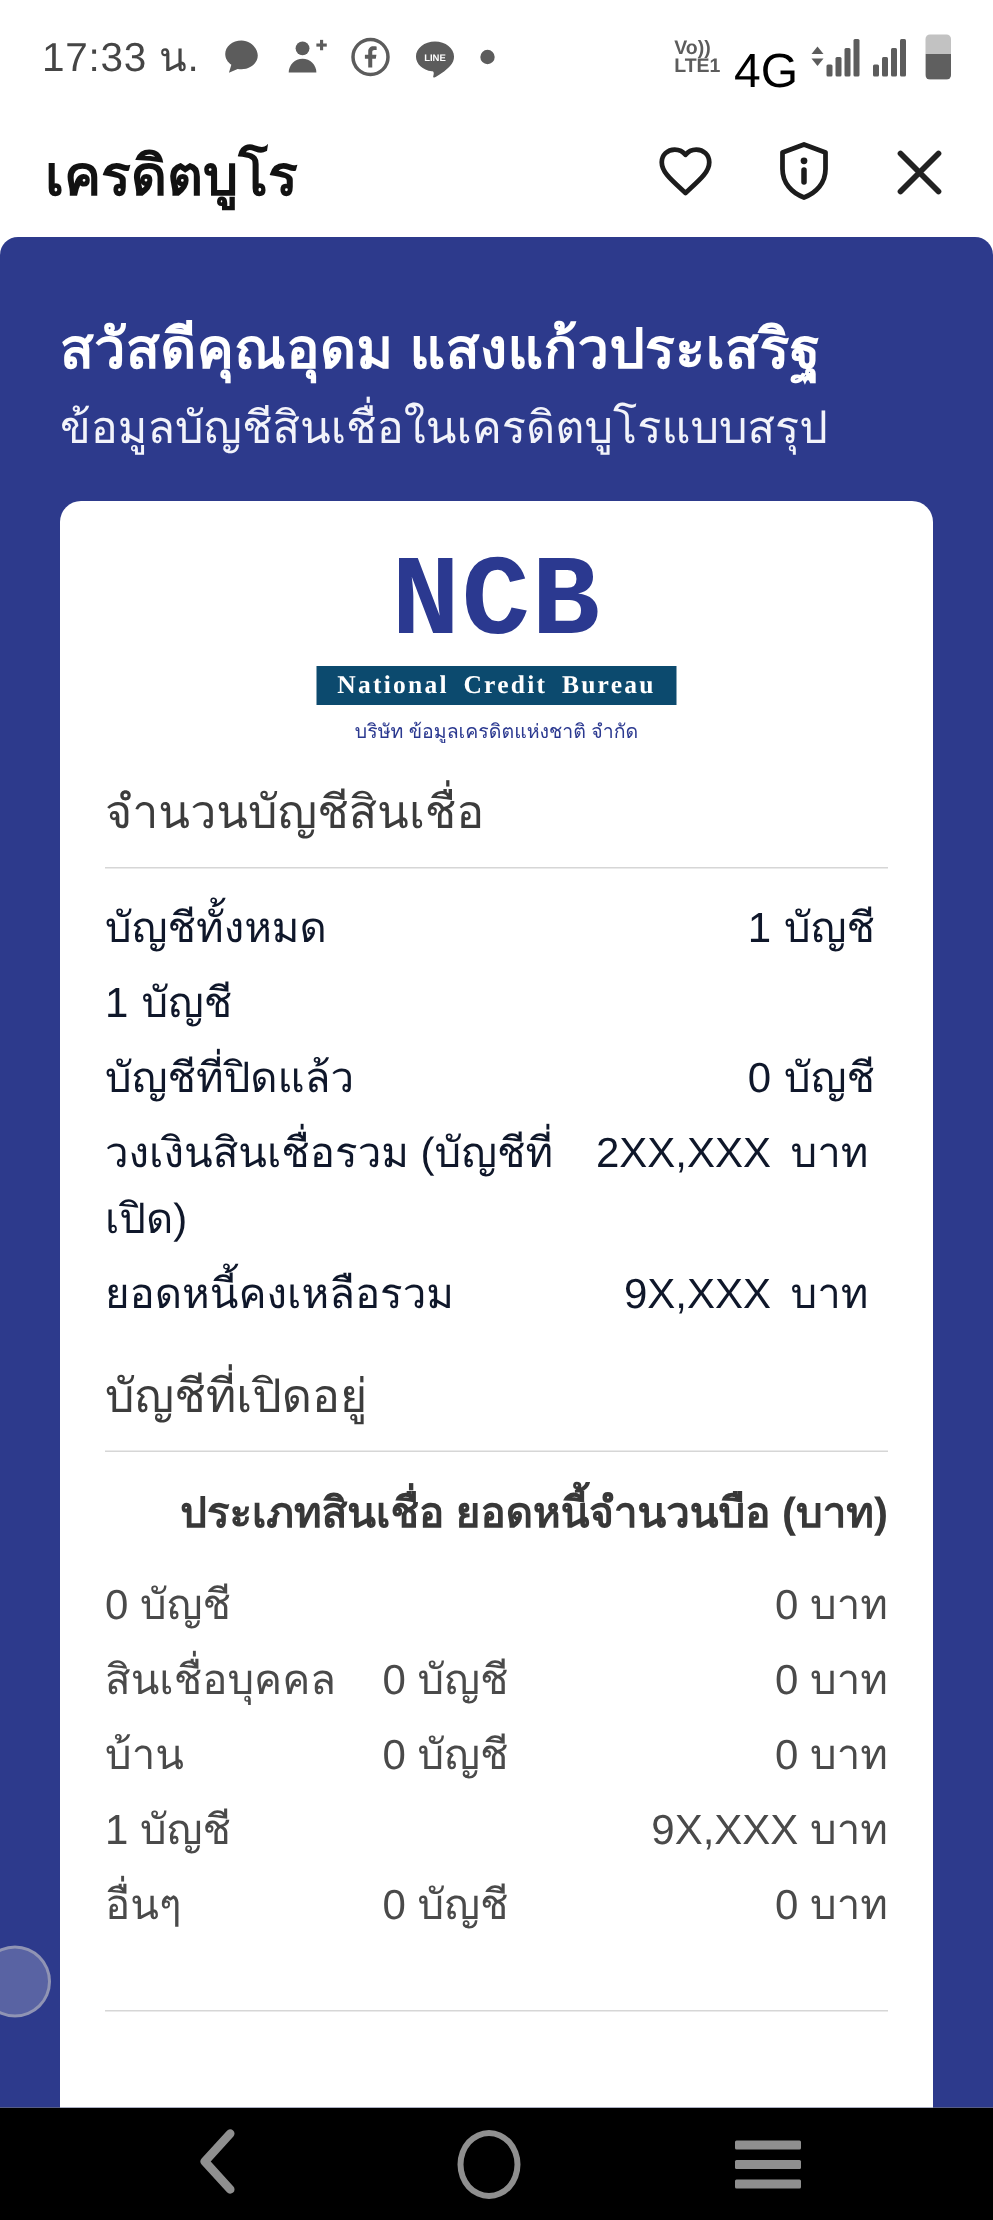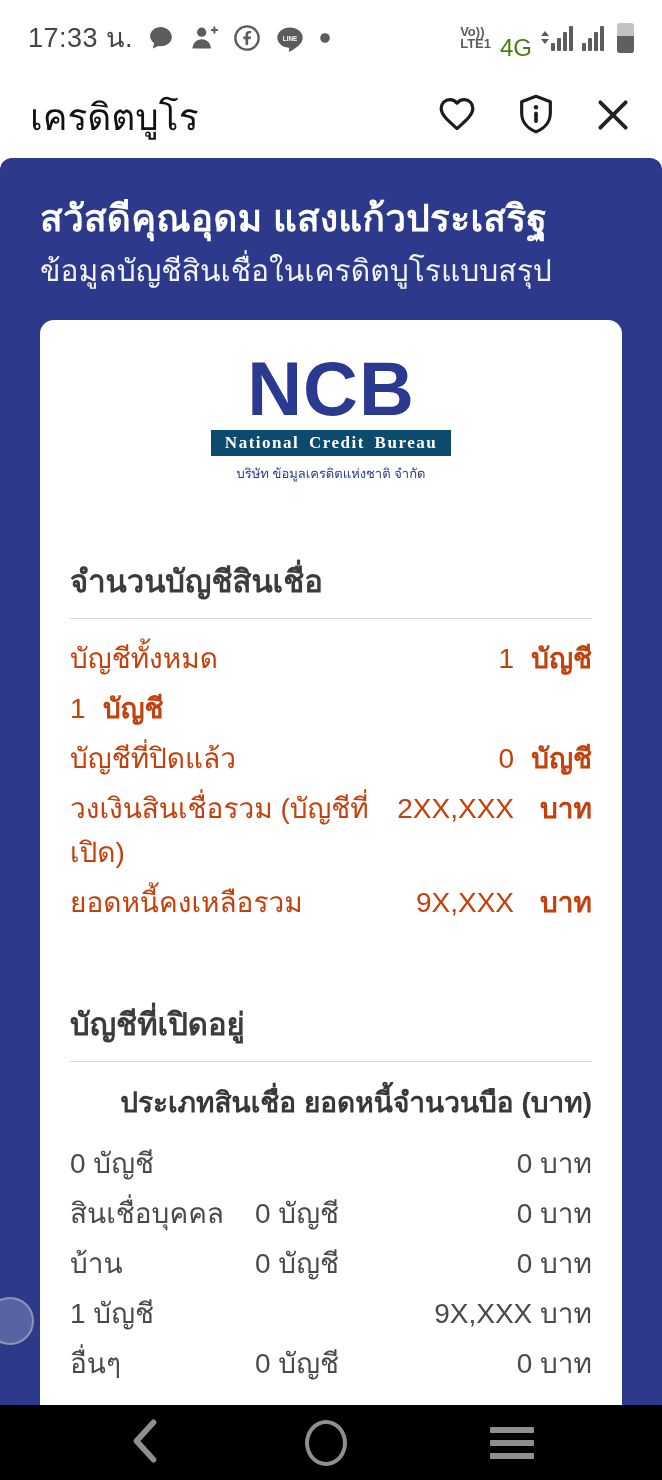--- a/index.html
+++ b/index.html
@@ -13,75 +13,75 @@
   
   .status-bar {
     height:75px; background:#fff; display:flex; align-items:center;
     padding:0 28px; color:#4a4a4a; flex-shrink:0;
   }
   .sb-left { display:flex; align-items:center; gap:14px; }
   .sb-time { font-size:27px; color:#454545; letter-spacing:0.5px; }
   .sb-ic { display:inline-flex; align-items:center; }
   .sb-right { margin-left:auto; display:flex; align-items:center; gap:9px; }
   .volte { font-size:13px; font-weight:bold; line-height:12px; color:#5c5c5c; text-align:left; }
-  .net4g { font-size:24px; color:#4d7c0f;margin-top:20px; }
+  .net4g { font-size:32px; color:#000000;margin-top:20px; }
   .sigbars { display:flex; align-items:flex-end; gap:2px; height:26px; }
   .sigbars .b { width:4px; background:#5c5c5c; border-radius:1px; }
   .sigbars .b1{height:8px}.sigbars .b2{height:13px}.sigbars .b3{height:19px}.sigbars .b4{height:25px}
   .sig-arrows { display:flex; flex-direction:column; gap:3px; margin-right:2px; }
   .sig-arrows i { width:0;height:0;border-left:4px solid transparent;border-right:4px solid transparent; display:block;}
   .arr-up { border-bottom:5px solid #5c5c5c; }
   .arr-dn { border-top:5px solid #5c5c5c; }
   .battery { width:17px; height:30px; border-radius:3px; background:#c2c2c2; position:relative; overflow:hidden; margin-left:4px;}
   .battery:before { content:""; position:absolute; left:0; bottom:0; width:100%; height:55%; background:#5f5f5f; }
   .battery-nub { width:9px; height:3px; background:#c2c2c2; border-radius:1px; margin:0 auto; }
 
   
   .app-header {
     height:83px; background:#fff; display:flex; align-items:center;
     padding:0 30px; flex-shrink:0;
   }
-  .app-title { font-size:37px; font-weight:normal; color:#121212; }
+  .app-title { font-size:37px; font-weight:bold; color:#121212; }
   .header-actions { margin-left:auto; display:flex; align-items:center; gap:38px; }
   .hbtn { background:none; border:none; cursor:pointer; display:flex; align-items:center; padding:0; }
 
   
   .hero {
     flex:1; background:#2D3A8C; border-radius:12px 12px 0 0;
-    padding:30px 40px 0; overflow:hidden; position:relative;
+    padding:44px 40px 0; overflow:hidden; position:relative;
   }
   .greeting { color:#fff; font-size:37px; font-weight:bold; letter-spacing:0.3px; }
   .hero-sub { color:#f2f3fa; font-size:30px; margin-top:0; font-weight:400; }
 
   
   .card {
     background:#fff; border-radius:14px; margin-top:26px;
     padding:26px 30px 40px; min-height:1100px;
   }
   .logo { text-align:center; padding-top:4px; }
   .logo-acronym {
-    font-family:Liberation Sans, sans-serif;
+    font-family:Liberation Mono, monospace;
     font-size:76px; font-weight:bold; color:#2B3990; line-height:1.02; letter-spacing:1px;
   }
   .logo-banner {
     display:inline-block; background:#0c4a6e; color:#fff;
     font-family:"Liberation Serif","DejaVu Serif",serif;
     font-size:17px; font-weight:bold; letter-spacing:1.5px;
     padding:3px 14px; margin-top:2px; word-spacing:4px;
   }
   .logo-company { font-size:13px; font-weight:normal; color:#2B3990; margin-top:7px; }
 
-  .section-title { font-size:31px; font-weight:bold; color:#3C3C3C; margin-top:72px; }
+  .section-title { font-size:31px; font-weight:normal; color:#3C3C3C; margin-top:18px; }
   .divider { border-top:1px solid #d6d6d6; margin-top:12px; }
 
   .rows { margin-top:14px; }
-  .srow { display:flex; align-items:baseline; font-size:28px; color:#c2410c; padding:3px 0; }
+  .srow { display:flex; align-items:baseline; font-size:28px; color:#0f172a; padding:3px 0; }
   .srow .lbl { flex:1; }
   .srow .val { text-align:right; }
-  .srow .unit { width:78px; text-align:right;font-weight:bold; }
+  .srow .unit { width:78px; text-align:center; }
 
   .tbl-header { font-size:28px; font-weight:bold; color:#383838; text-align:right; margin-top:18px; }
   .trow { display:flex; align-items:baseline; font-size:28px; color:#4A4A4A; padding:3px 0; }
   .trow .t-type { width:185px; }
   .trow .t-count { width:160px; }
   .trow .t-amount { flex:1; text-align:right; }
 
   .note-divider { margin-top:46px; }
 
   .watermark {

